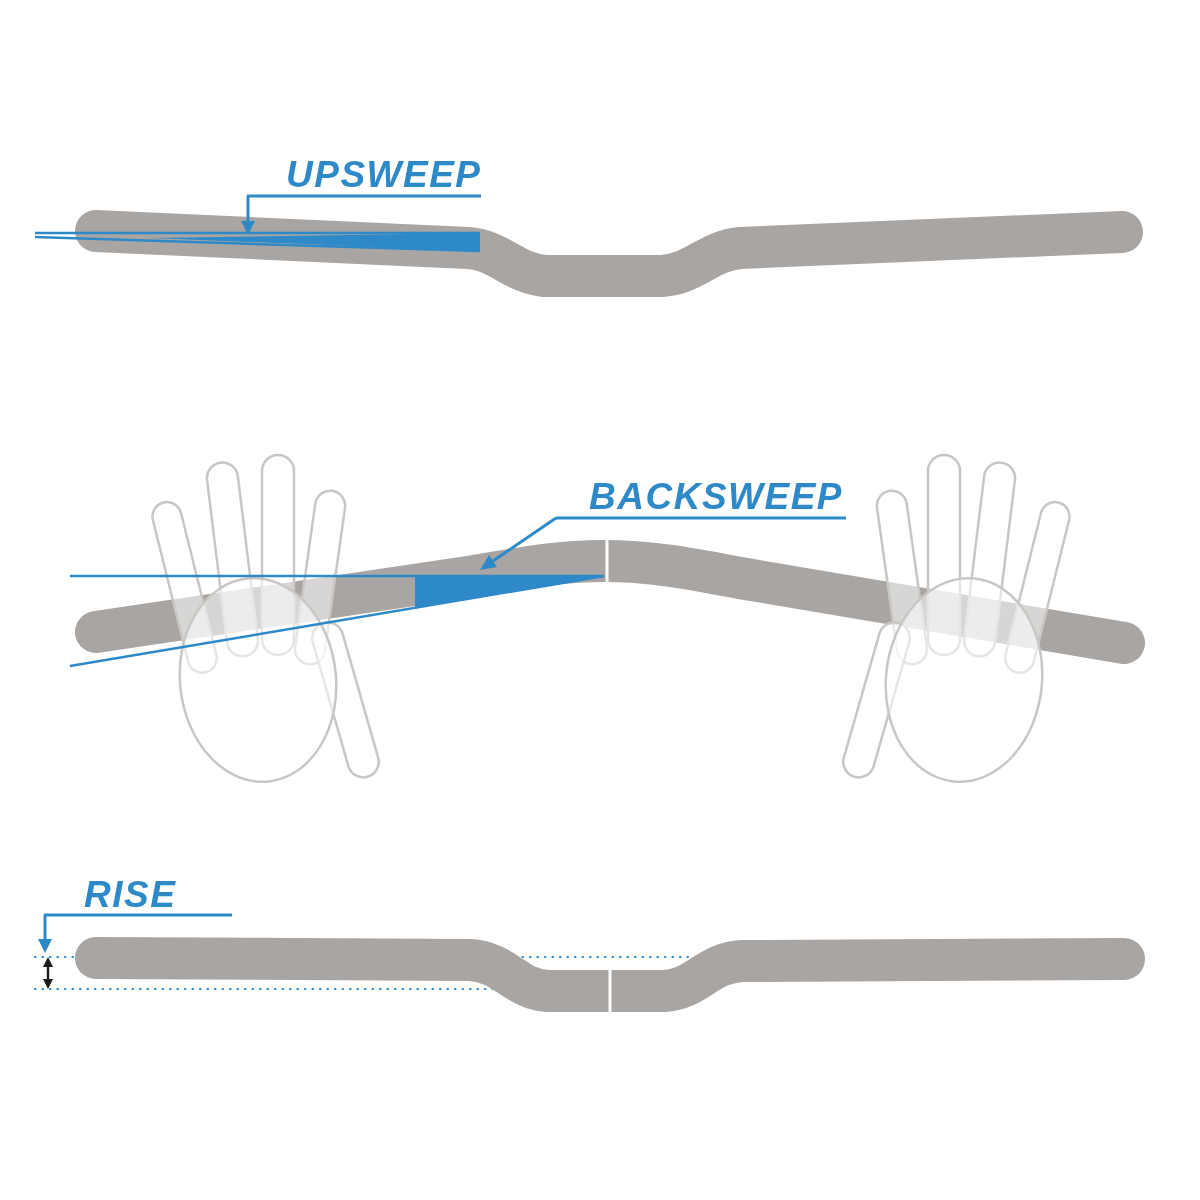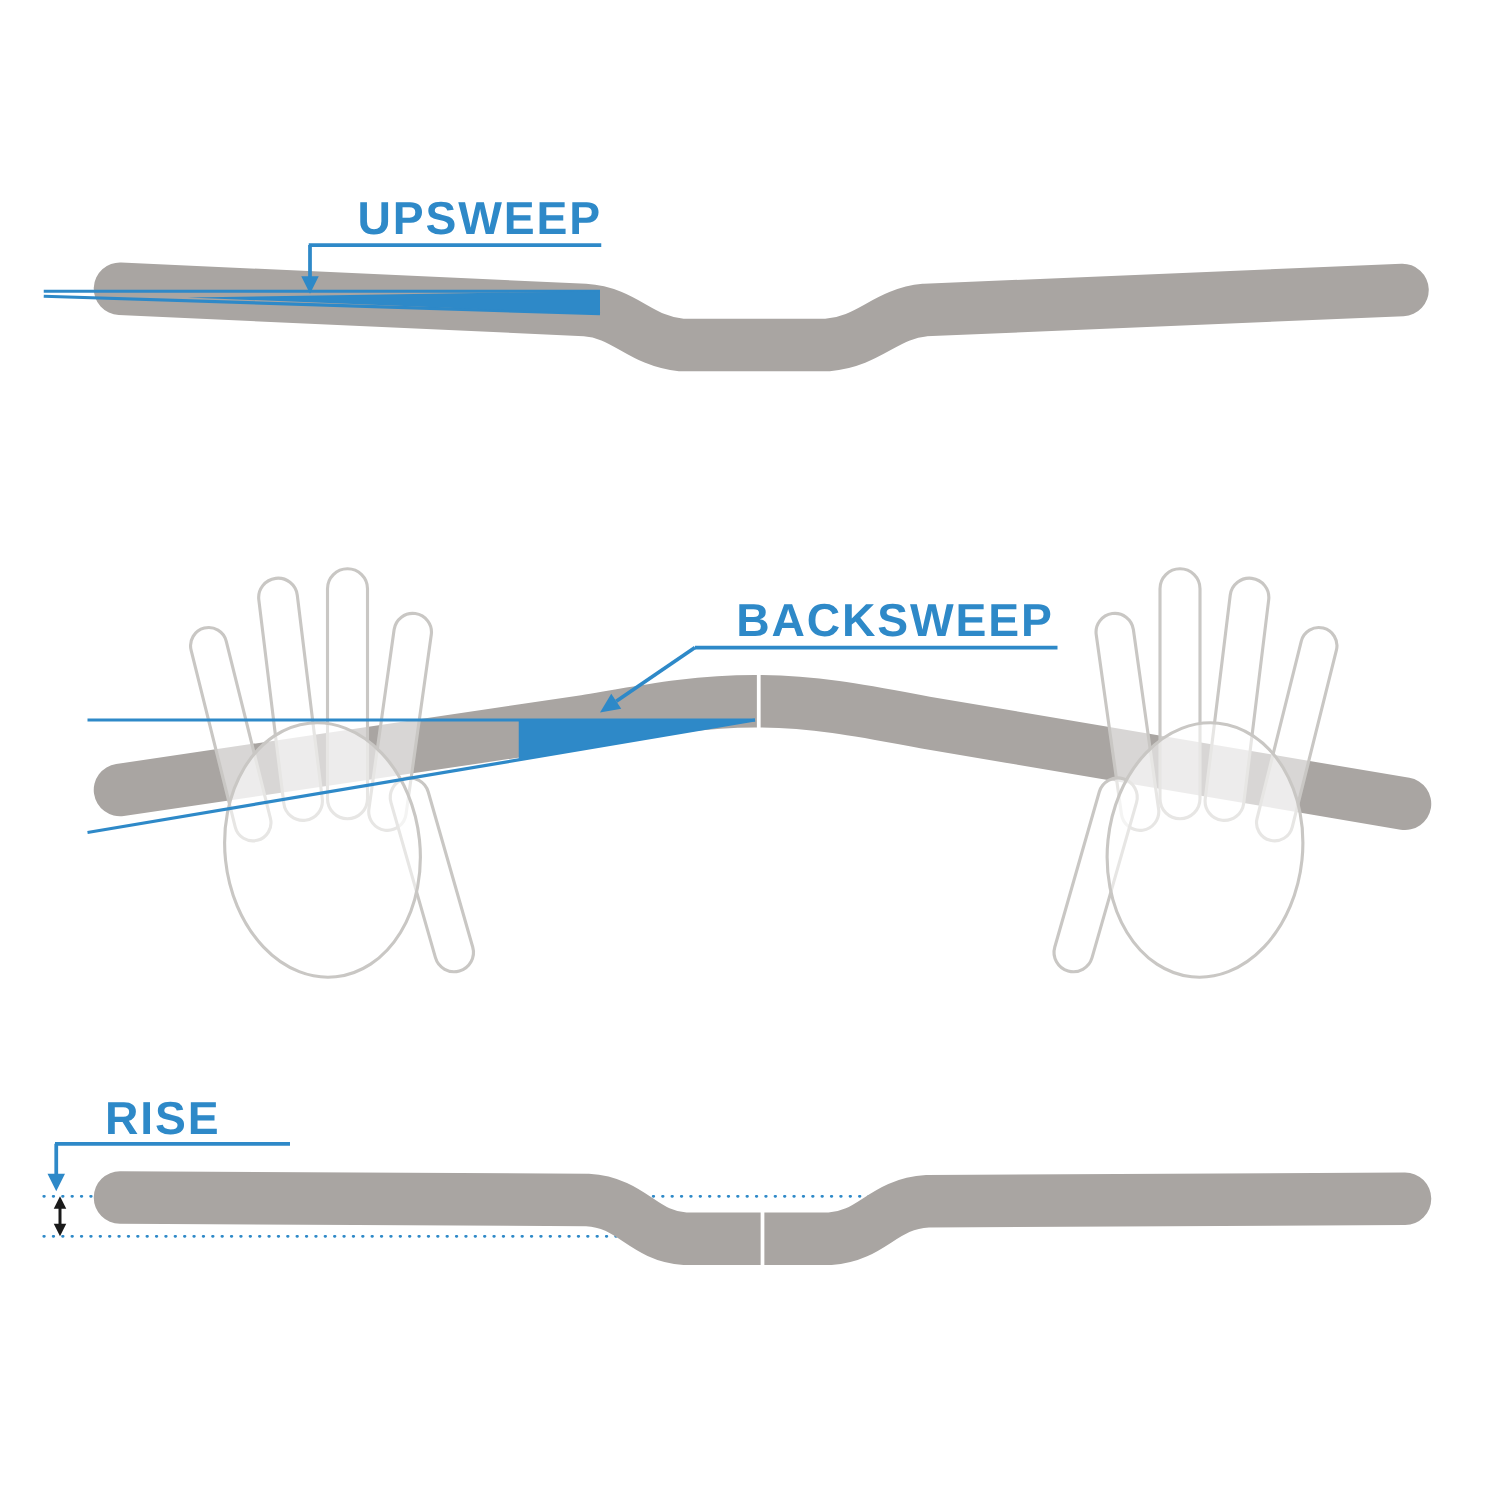--- a/index.html
+++ b/index.html
@@ -3,21 +3,21 @@
 <meta charset="utf-8">
 <style>
   :root{
     --accent-blue:#2e89c8;
     --bar-gray:#a9a5a2;
     --hand-outline:#c9c7c4;
     --measure-black:#1a1a1a;
     --center-mark-white:#ffffff;
   }
   html,body{margin:0;padding:0;background:#ffffff;}
-  .canvas{position:relative;width:1200px;height:1200px;background:#ffffff;overflow:hidden;}
+  .canvas{position:relative;width:1200px;height:1200px;background:#ffffff;overflow:hidden;font-style:italic;}
   .bar{fill:none;stroke:var(--bar-gray);stroke-width:42;stroke-linecap:round;stroke-linejoin:round;}
   .blue-line{stroke:var(--accent-blue);stroke-width:2.5;fill:none;}
   .blue-leader{stroke:var(--accent-blue);stroke-width:3;fill:none;}
   .blue-fill{fill:var(--accent-blue);stroke:none;}
   .dotted-line{stroke:var(--accent-blue);stroke-width:2.2;fill:none;stroke-dasharray:0.5 7;stroke-linecap:round;}
   .center-mark{stroke:var(--center-mark-white);stroke-width:3;fill:none;}
   .black-line{stroke:var(--measure-black);stroke-width:2.4;fill:none;}
   .black-fill{fill:var(--measure-black);stroke:none;}
   .hand-part{fill:rgba(255,255,255,0.55);stroke:var(--hand-outline);stroke-width:2.5;}
   .label-text{

